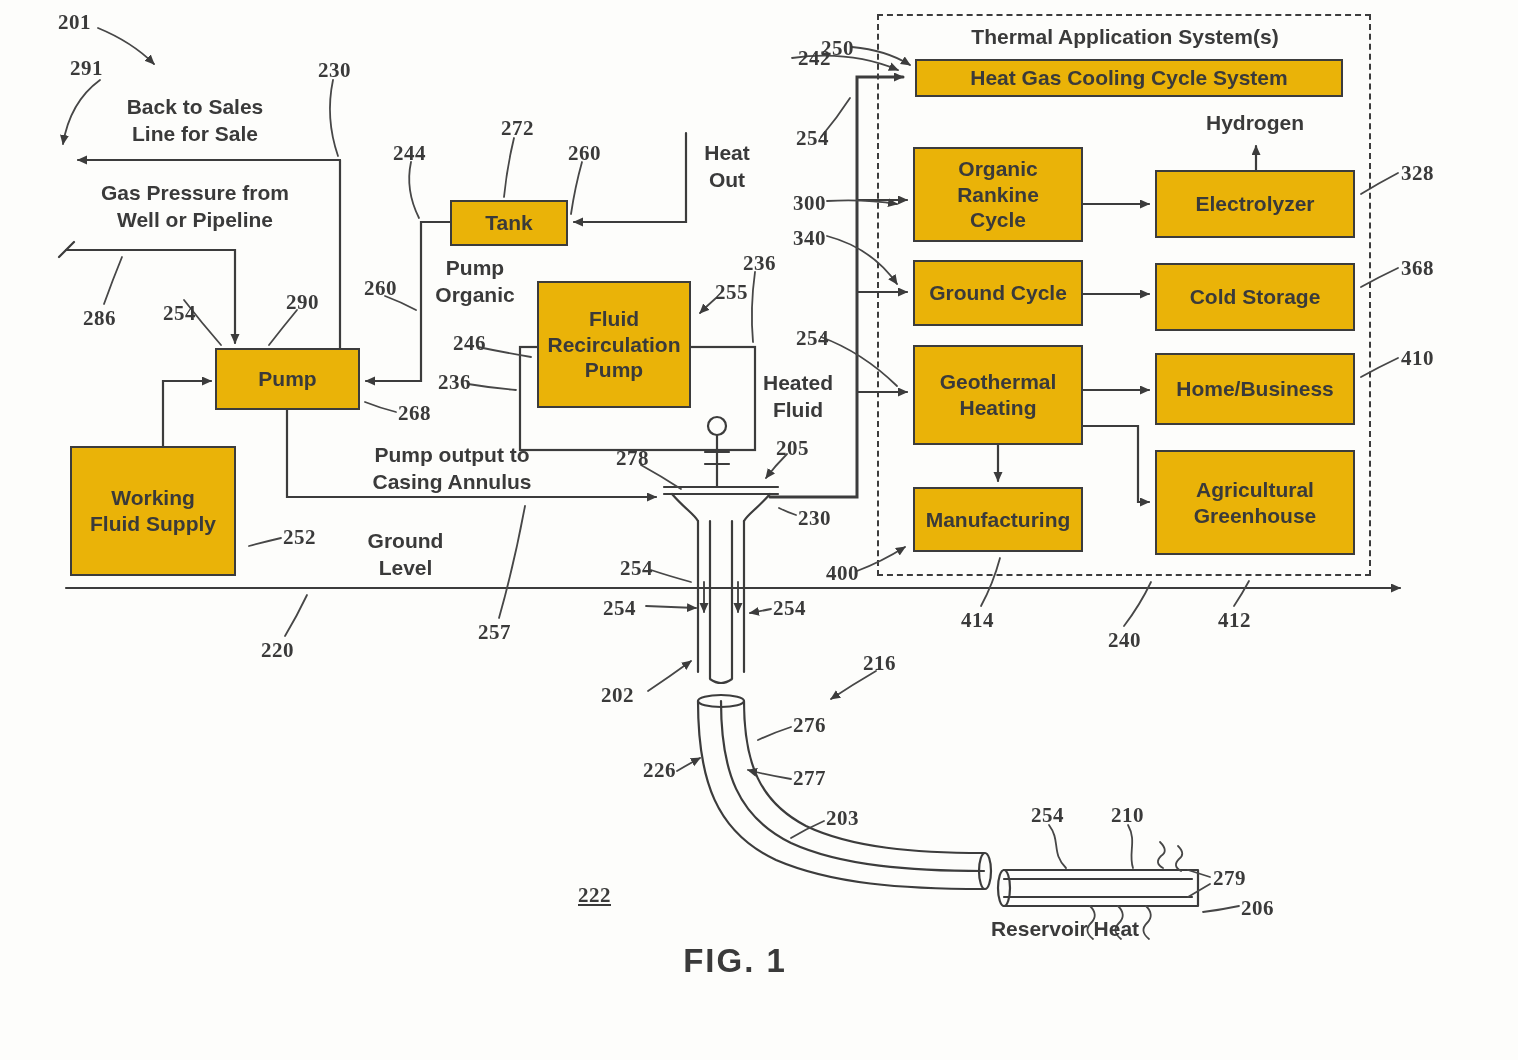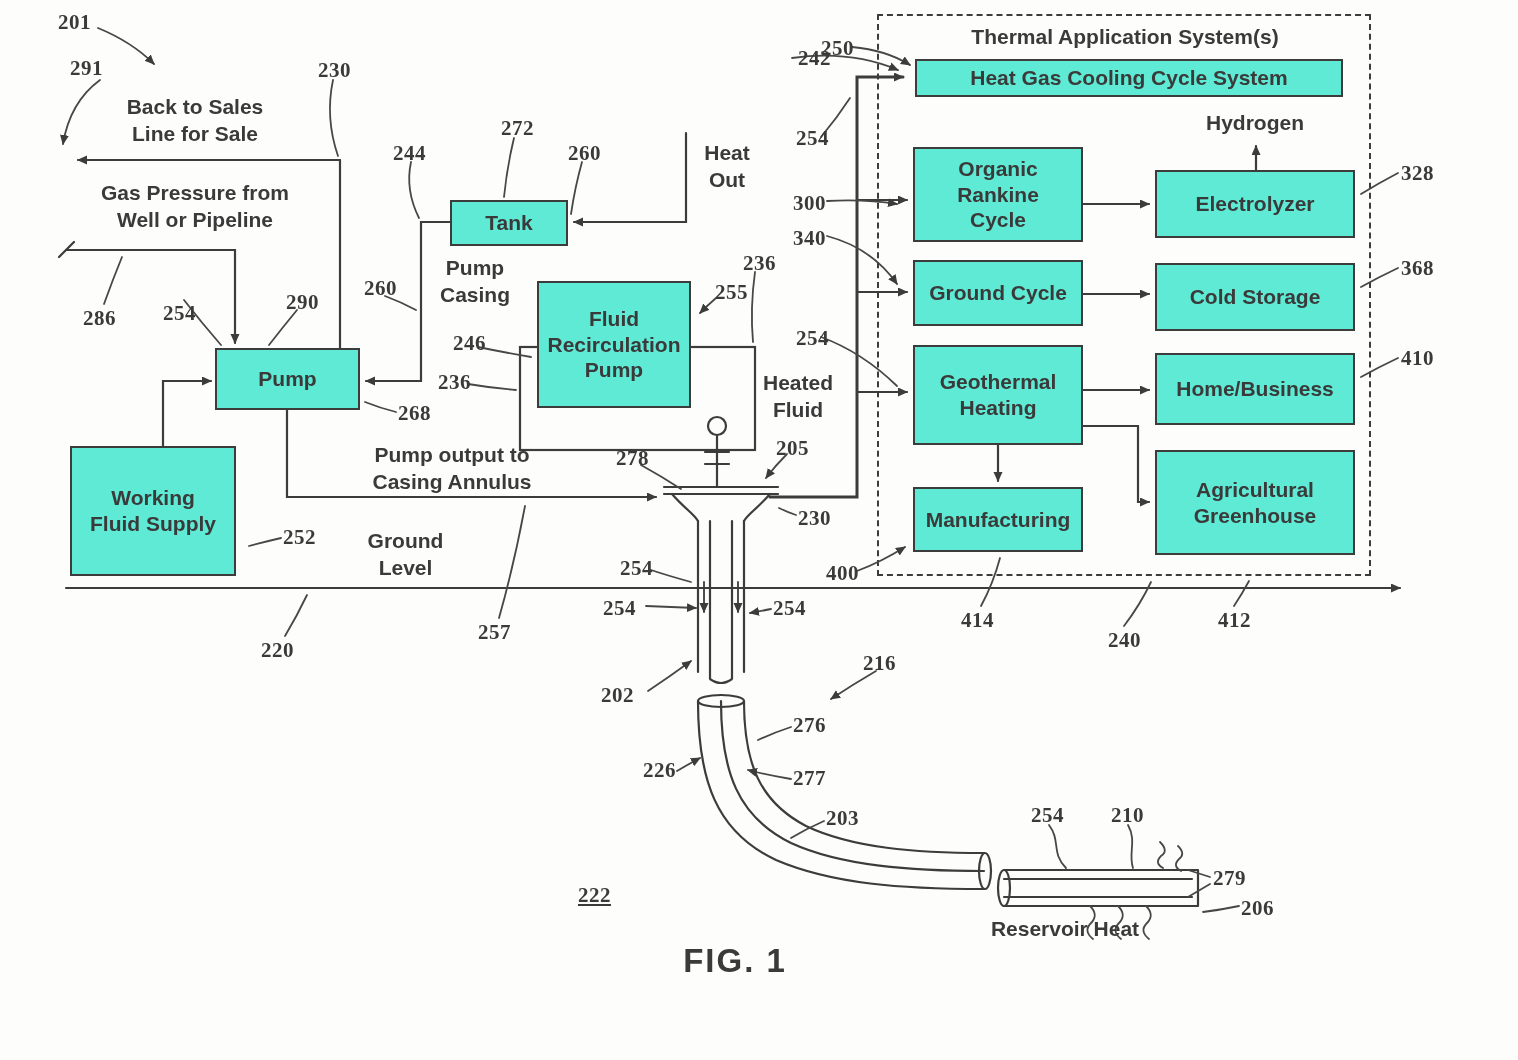--- a/index.html
+++ b/index.html
@@ -6,21 +6,21 @@
   html,body { background:#ffffff; }
   #stage {
     position:relative; width:1518px; height:1060px;
     background:#fdfdfb; overflow:hidden;
     font-family:"Liberation Sans", sans-serif;
     color:#3a3a3a;
   }
   #diagram-lines { position:absolute; left:0; top:0; z-index:1; }
   .box {
     position:absolute; z-index:2;
-    border:2px solid #3c3c3c; background:#5eead4;
+    border:2px solid #3c3c3c; background:#eab308;
     display:flex; align-items:center; justify-content:center;
     text-align:center; font-size:21px; font-weight:bold;
     line-height:1.22; padding:2px 14px;
   }
   .dashed-box {
     position:absolute; z-index:0;
     border:2.5px dashed #3c3c3c;
   }
   .note {
     position:absolute; z-index:3; text-align:center;
@@ -180,21 +180,21 @@
   <div class="box" style="left:1155px;top:353px;width:200px;height:72px">
     <span>Home/Business</span>
     </div>
   <div class="box" style="left:1155px;top:450px;width:200px;height:105px">
     <span>Agricultural Greenhouse</span>
     </div>
 
   <div class="note" style="left:120px;top:94px;width:150px">Back to Sales Line for Sale</div>
   <div class="note" style="left:95px;top:180px;width:200px">Gas Pressure from Well or Pipeline</div>
   <div class="note" style="left:692px;top:140px;width:70px">Heat Out</div>
-  <div class="note" style="left:435px;top:255px;width:80px">Pump Casing</div>
+  <div class="note" style="left:435px;top:255px;width:80px">Pump Organic</div>
   <div class="note" style="left:758px;top:370px;width:80px">Heated Fluid</div>
   <div class="note" style="left:352px;top:442px;width:200px">Pump output to Casing Annulus</div>
   <div class="note" style="left:358px;top:528px;width:95px">Ground Level</div>
   <div class="note" style="left:1190px;top:110px;width:130px">Hydrogen</div>
   <div class="note" style="left:970px;top:916px;width:190px">Reservoir Heat</div>
   <div class="note fig-caption" style="left:650px;top:940px;width:170px">FIG. 1</div>
 
   <span class="ref" style="left:58px;top:10px">201</span>
   <span class="ref" style="left:70px;top:56px">291</span>
   <span class="ref" style="left:318px;top:58px">230</span>

